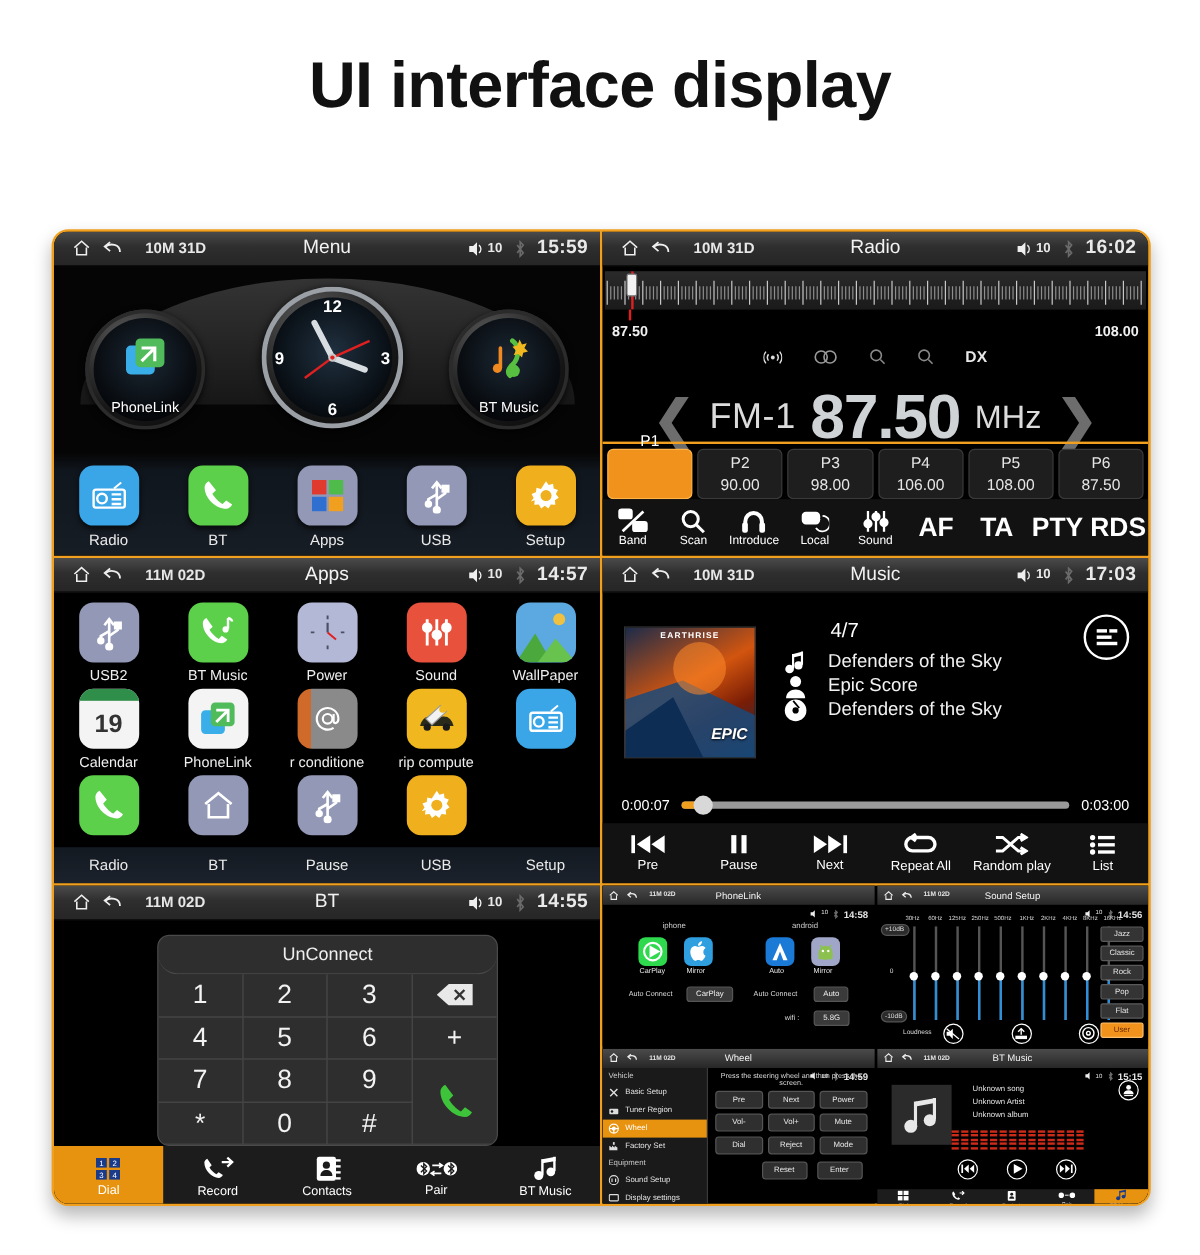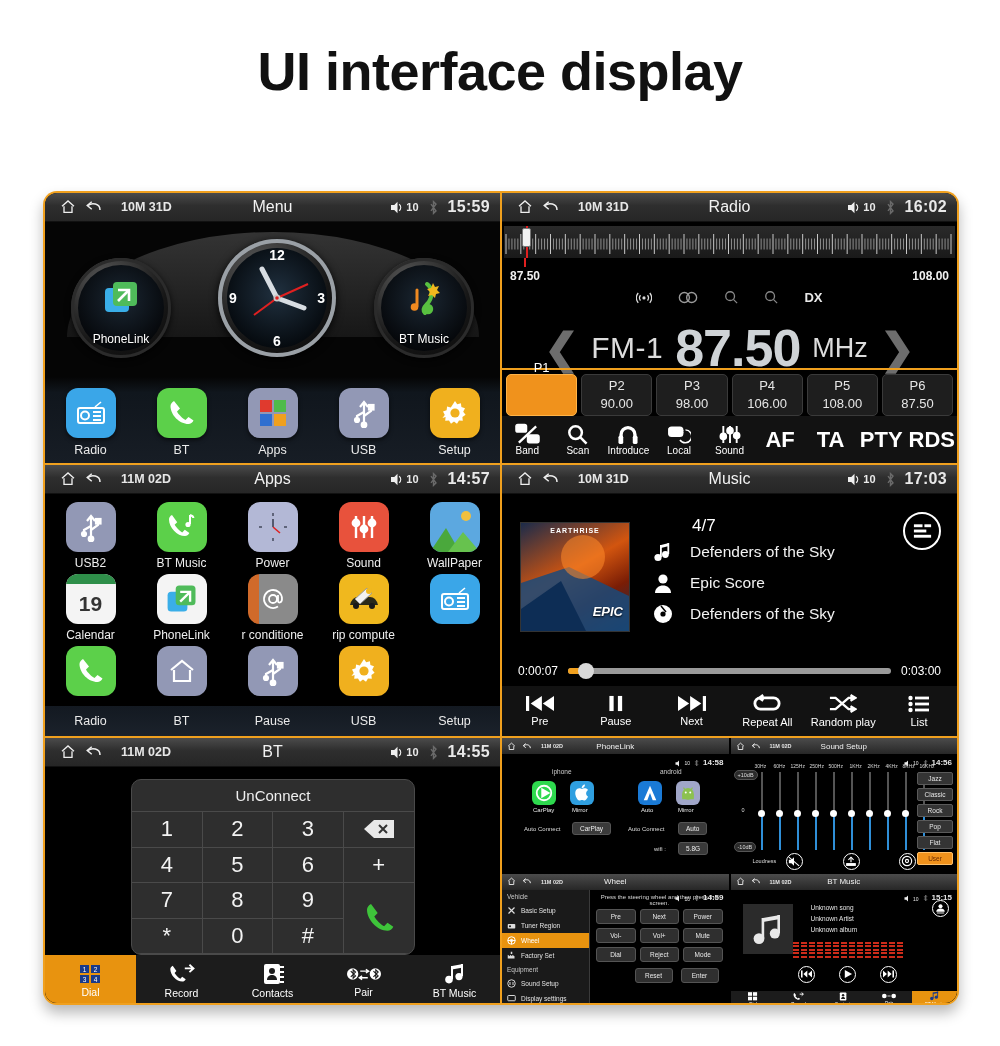--- a/index.html
+++ b/index.html
@@ -149,60 +149,60 @@
 
   
   .album { position:absolute; left: 18px; top: 28px; width: 110px; height: 110px;
     background: linear-gradient(150deg,#1b2b4a 0%, #d2550f 45%, #7a1d05 70%, #123055 100%);
     border:1px solid #333; overflow:hidden; }
   .album-t { position:absolute; top:4px; left:50%; transform:translateX(-50%); font-size:7px;
     color:#fff; letter-spacing:1px; font-weight:bold; }
   .album-e { position:absolute; bottom:12px; right:6px; font-size:13px; color:#fff; font-weight:bold;
     font-style:italic; text-shadow:0 1px 2px #000; }
   .track-count { position:absolute; left: 190px; top: 22px; color:#fff; font-size: 17px; }
-  .mlist { position:absolute; left: 150px; top: 48px; display:flex; flex-direction:column; gap: 11px; }
+  .mlist { position:absolute; left: 150px; top: 48px; display:flex; flex-direction:column; }
   .mrow { display:flex; align-items:center; gap: 16px; color:#f2f2f2; font-size: 15.5px; }
   .mrow-ico { width: 22px; display:flex; justify-content:center; }
   .eq-btn { position:absolute; right: 16px; top: 18px; width: 38px; height: 38px; border-radius:50%;
     border:2px solid #fff; display:flex; align-items:center; justify-content:center; }
   .prog-row { position:absolute; left: 16px; right: 16px; bottom: 58px;
     display:flex; align-items:center; gap: 10px; color:#fff; font-size: 12px; }
   .prog-track { flex:1; height: 6px; background:#9a9a9a; border-radius:3px; position:relative; }
   .prog-fill { position:absolute; left:0; top:0; bottom:0; background:#f0a01e; border-radius:3px; }
   .prog-knob { position:absolute; top:-5px; width:16px; height:16px; border-radius:50%; background:#d8d8d8; }
   .music-bottom { position:absolute; left:0; right:0; bottom:0; height: 50px; background:#121212;
     display:flex; align-items:center; }
   .mb-item { flex:1; display:flex; flex-direction:column; align-items:center; justify-content:center; gap:3px;
     color:#fff; font-size: 11px; }
 
   
   .dial-wrap { position:absolute; left: 86px; top: 12px; width: 284px; bottom: 52px;
     background:#2e2e2e; border:1px solid #4a4a4a; border-radius: 10px; overflow:hidden;
     display:flex; flex-direction:column; }
   .dial-status { height: 32px; flex:0 0 32px; display:flex; align-items:center; justify-content:center;
-    color:#efefef; font-size: 15px; border-bottom:1px solid #4a4a4a; }
+    color:#efefef; font-size: 15px; border-bottom:1px solid #4a4a4a;border-radius:16px; }
   .keys { flex:1; display:grid; grid-template-columns: repeat(4,1fr); grid-template-rows: repeat(4,1fr); }
   .key { display:flex; align-items:center; justify-content:center; color:#f3f3f3; font-size: 22px;
     border-right:1px solid #4a4a4a; border-bottom:1px solid #4a4a4a; }
   .key:nth-child(4n) { border-right:none; }
   .key.span2 { grid-row: span 2; }
   .bt-bottom { position:absolute; left:0; right:0; bottom:0; height: 52px; background:#1c1c1c;
     display:flex; align-items:center; }
   .btb-item { flex:1; display:flex; flex-direction:column; align-items:center; justify-content:center; gap:2px;
     color:#fff; font-size: 10.5px; height:100%; }
   .btb-item.active { background:#e8930f; }
 
   
   .mini-grid { display:grid; grid-template-columns: 1fr 1fr; grid-template-rows: 1fr 1fr; gap:2px; }
   .mini { background:#000; position:relative; overflow:hidden; display:flex; flex-direction:column; }
   .mini-sb { height: 16px; flex:0 0 16px; background: linear-gradient(#4b4b4b,#272727);
     display:flex; align-items:center; padding: 0 5px; color:#e4e4e4; font-size: 6.5px; position:relative; }
   .mini-sb-title { position:absolute; left:0; right:0; text-align:center; font-size: 8px; color:#f0f0f0; }
   .mini-sb .d { margin-left: 9px; font-size:5.5px; font-weight:bold; }
-  .mini-sb .r { margin-left:auto; display:flex; align-items:flex-end; gap:4px;margin-top:32px; }
+  .mini-sb .r { margin-left:auto; display:flex; align-items:flex-start; gap:4px;margin-top:32px; }
   .mini-sb .t { font-size: 8px; font-weight:bold; }
   .mini-body { flex:1; position:relative; }
 
   
   .pl-col-label { position:absolute; font-size:6.5px; color:#cfcfcf; }
   .pl-icon { position:absolute; width: 24px; height:24px; border-radius:6px;
     display:flex; align-items:center; justify-content:center; }
   .pl-cap { position:absolute; font-size:6px; color:#e8e8e8; white-space:nowrap; }
   .pl-field { position:absolute; font-size:6px; color:#ddd; }
   .pl-chip { position:absolute; background:#3a3a3a; border:1px solid #555; border-radius:3px;

